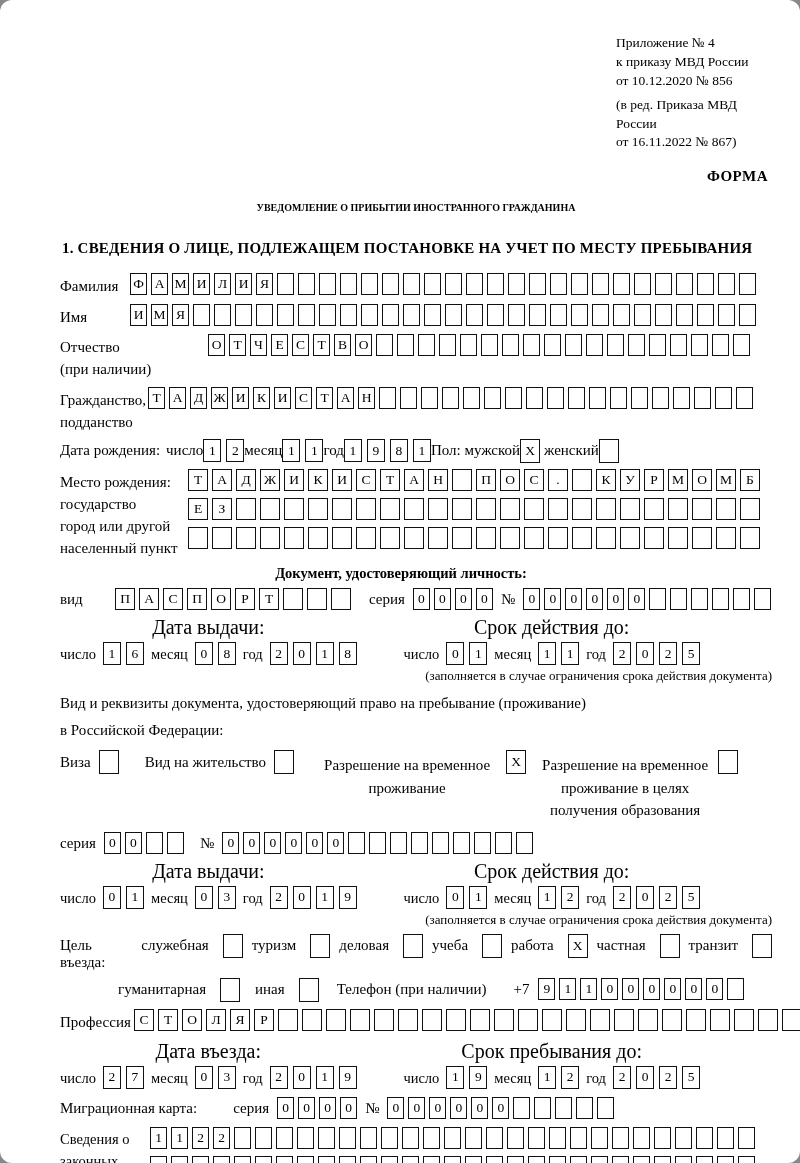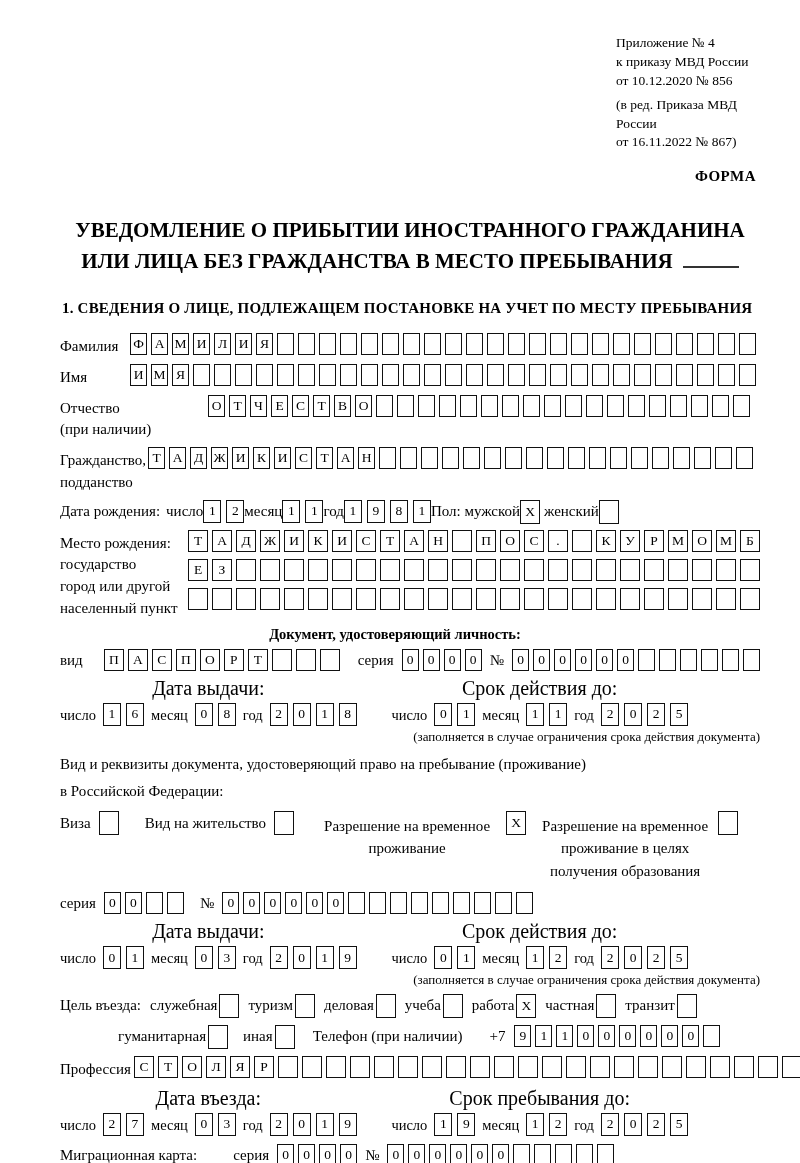--- a/index.html
+++ b/index.html
@@ -1,27 +1,27 @@
 <!DOCTYPE html>
 <html><head>
 <meta charset="utf-8">
 <style>
   * { margin:0; padding:0; box-sizing:border-box; }
   html,body { background:#888; }
   .page {
     width:800px; height:1163px; margin:0 auto; background:#ffffff; color:#000;
     font-family:"Liberation Serif","DejaVu Serif",serif; font-size:15px;
-    padding:34px 40px 10px 60px; overflow:hidden; position:relative;
+    padding:34px 28px 10px 60px; overflow:hidden; position:relative;border-radius:12px;
   }
   
   .hdr { margin-left:556px; font-size:13.5px; line-height:1.4; }
   .hdr .grp2 { margin-top:5px; }
   .forma { text-align:right; font-weight:bold; font-size:15px; margin:16px 4px 0 0; letter-spacing:.5px; }
   
-  .title { text-align:center; font-weight:bold; font-size:21px; line-height:1.45; margin-top:30px; }
+  .title { text-align:center; font-weight:bold; font-size:10px; line-height:1.45; margin-top:16px; }
   .blank-line { display:inline-block; width:56px; border-bottom:2px solid #333; margin-left:10px; vertical-align:baseline; }
   .sect { font-weight:bold; font-size:15px; margin:24px 0 16px 2px; letter-spacing:.2px; }
   
   .frow { display:flex; align-items:flex-start; margin-bottom:6px; }
   .flabel { flex:0 0 auto; padding-top:3px; line-height:1.45; }
   .w70  { width:70px; }
   .w88  { width:88px; }
   .w128 { width:128px; }
   .w148 { width:148px; }
   .boxes { display:flex; flex-wrap:nowrap; gap:4px; align-items:flex-start; }
@@ -48,21 +48,21 @@
   .limit-note { text-align:right; font-size:13px; margin:3px 0 6px 0; }
   .para { line-height:1.8; font-size:15px; }
   
   .resrow { display:flex; align-items:flex-start; gap:14px; margin:6px 0 10px 0; }
   .resitem { display:flex; align-items:flex-start; gap:8px; }
   .resitem .rtext { padding-top:4px; }
   .rtext.ctr { text-align:center; line-height:1.5; }
   .w175 { width:182px; } .w168 { width:170px; }
   
   .purrow { display:flex; align-items:flex-start; gap:9px; margin-bottom:7px; flex-wrap:nowrap; }
-  .puritem { display:flex; align-items:flex-start; gap:2px; }
+  .puritem { display:flex; align-items:flex-start; gap:14px; }
   .puritem .il { white-space:nowrap; }
   .indent58 { margin-left:58px; }
 </style>
 </head>
 <body>
 
 <div class="page">
 
   <div class="hdr">
     <div>Приложение № 4</div>
@@ -70,23 +70,20 @@
     <div>от 10.12.2020 № 856</div>
     <div class="grp2">
       <div>(в ред. Приказа МВД России</div>
       <div>от 16.11.2022 № 867)</div>
     </div>
   </div>
   <div class="forma">ФОРМА</div>
 
   <div class="title">
     <div>УВЕДОМЛЕНИЕ О ПРИБЫТИИ ИНОСТРАННОГО ГРАЖДАНИНА</div>
-    <div>
-      <span>ИЛИ ЛИЦА БЕЗ ГРАЖДАНСТВА В МЕСТО ПРЕБЫВАНИЯ</span><span class="blank-line"></span>
-    </div>
   </div>
 
   <div class="sect">1. СВЕДЕНИЯ О ЛИЦЕ, ПОДЛЕЖАЩЕМ ПОСТАНОВКЕ НА УЧЕТ ПО МЕСТУ ПРЕБЫВАНИЯ</div>
 
   <div class="frow">
     <span class="flabel w70">Фамилия</span>
     <span class="boxes">
         <span class="box">Ф</span>
         <span class="box">А</span>
         <span class="box">М</span>

